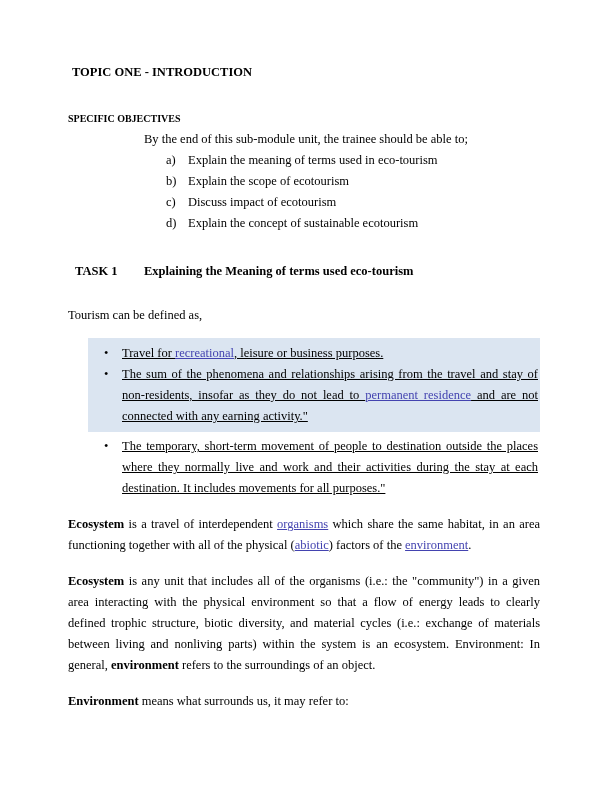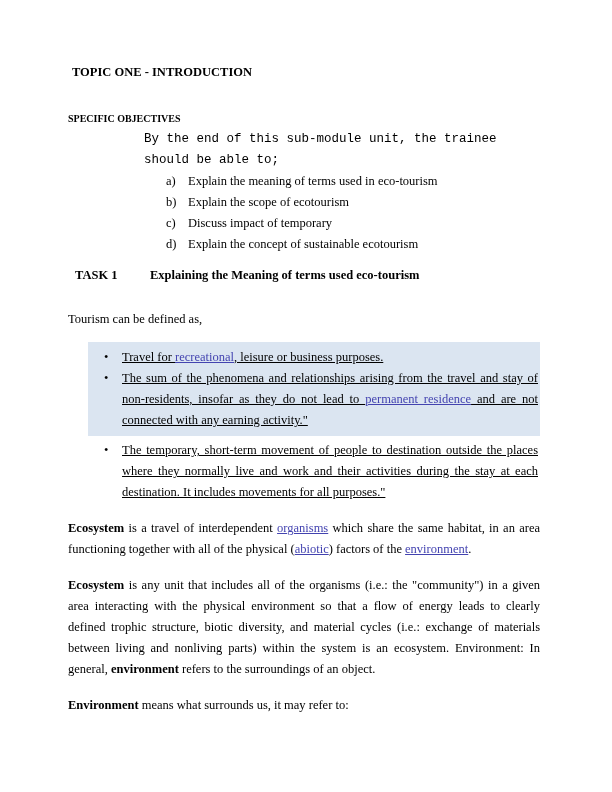--- a/index.html
+++ b/index.html
@@ -13,24 +13,24 @@
     width:612px;height:723px;box-sizing:border-box;overflow:hidden;
     background:var(--page_bg);color:var(--text);
     font-family:"Liberation Serif","DejaVu Serif",serif;
     font-size:12.5px;
     padding:64px 72px 30px 68px;
   }
   .b{font-weight:bold;}
   .doc-link{color:var(--link);text-decoration:underline;cursor:pointer;}
   h1.topic{font-size:12.5px;line-height:16px;font-weight:bold;margin:0 0 0 4px;}
   h2.objectives{font-size:10px;line-height:16px;font-weight:bold;margin:31px 0 2px 0;}
-  .intro{margin:0 0 0 76px;line-height:21px;font-family:Liberation Mono, monospace;}
+  .intro{margin:0 0 0 76px;line-height:21px;}
   .alpha-item{display:flex;margin-left:98px;line-height:21px;}
   .alpha-marker{flex:none;width:22px;}
-  .task-line{display:flex;margin:10px 0 0 7px;line-height:21px;gap:6px;}
+  .task-line{display:flex;margin:27px 0 0 7px;line-height:21px;}
   .task-label{flex:none;width:69px;font-weight:bold;}
   .task-title{font-weight:bold;}
   .tourism-intro{margin:23px 0 0 0;line-height:21px;}
   .bullet-group{margin-top:12px;}
   .bullet-group.highlight{background:var(--highlight);margin-left:20px;padding:5px 0;}
   .highlight .bullet-item{margin-left:16px;}
   .bullet-group.plain{margin-top:4px;}
   .plain .bullet-item{margin-left:36px;}
   .bullet-item{display:flex;line-height:21px;}
   .bullet-dot{flex:none;width:18px;}
@@ -53,21 +53,21 @@
     <div class="alpha-item">
       <span class="alpha-marker">a)</span>
       <span>Explain the meaning of terms used in eco-tourism</span>
     </div>
     <div class="alpha-item">
       <span class="alpha-marker">b)</span>
       <span>Explain the scope of ecotourism</span>
     </div>
     <div class="alpha-item">
       <span class="alpha-marker">c)</span>
-      <span>Discuss impact of temporary</span>
+      <span>Discuss impact of ecotourism</span>
     </div>
     <div class="alpha-item">
       <span class="alpha-marker">d)</span>
       <span>Explain the concept of sustainable ecotourism</span>
     </div>
   </div>
 
   <p class="task-line">
     <span class="task-label">TASK 1</span>
     <span class="task-title">Explaining the Meaning of terms used eco-tourism</span>

